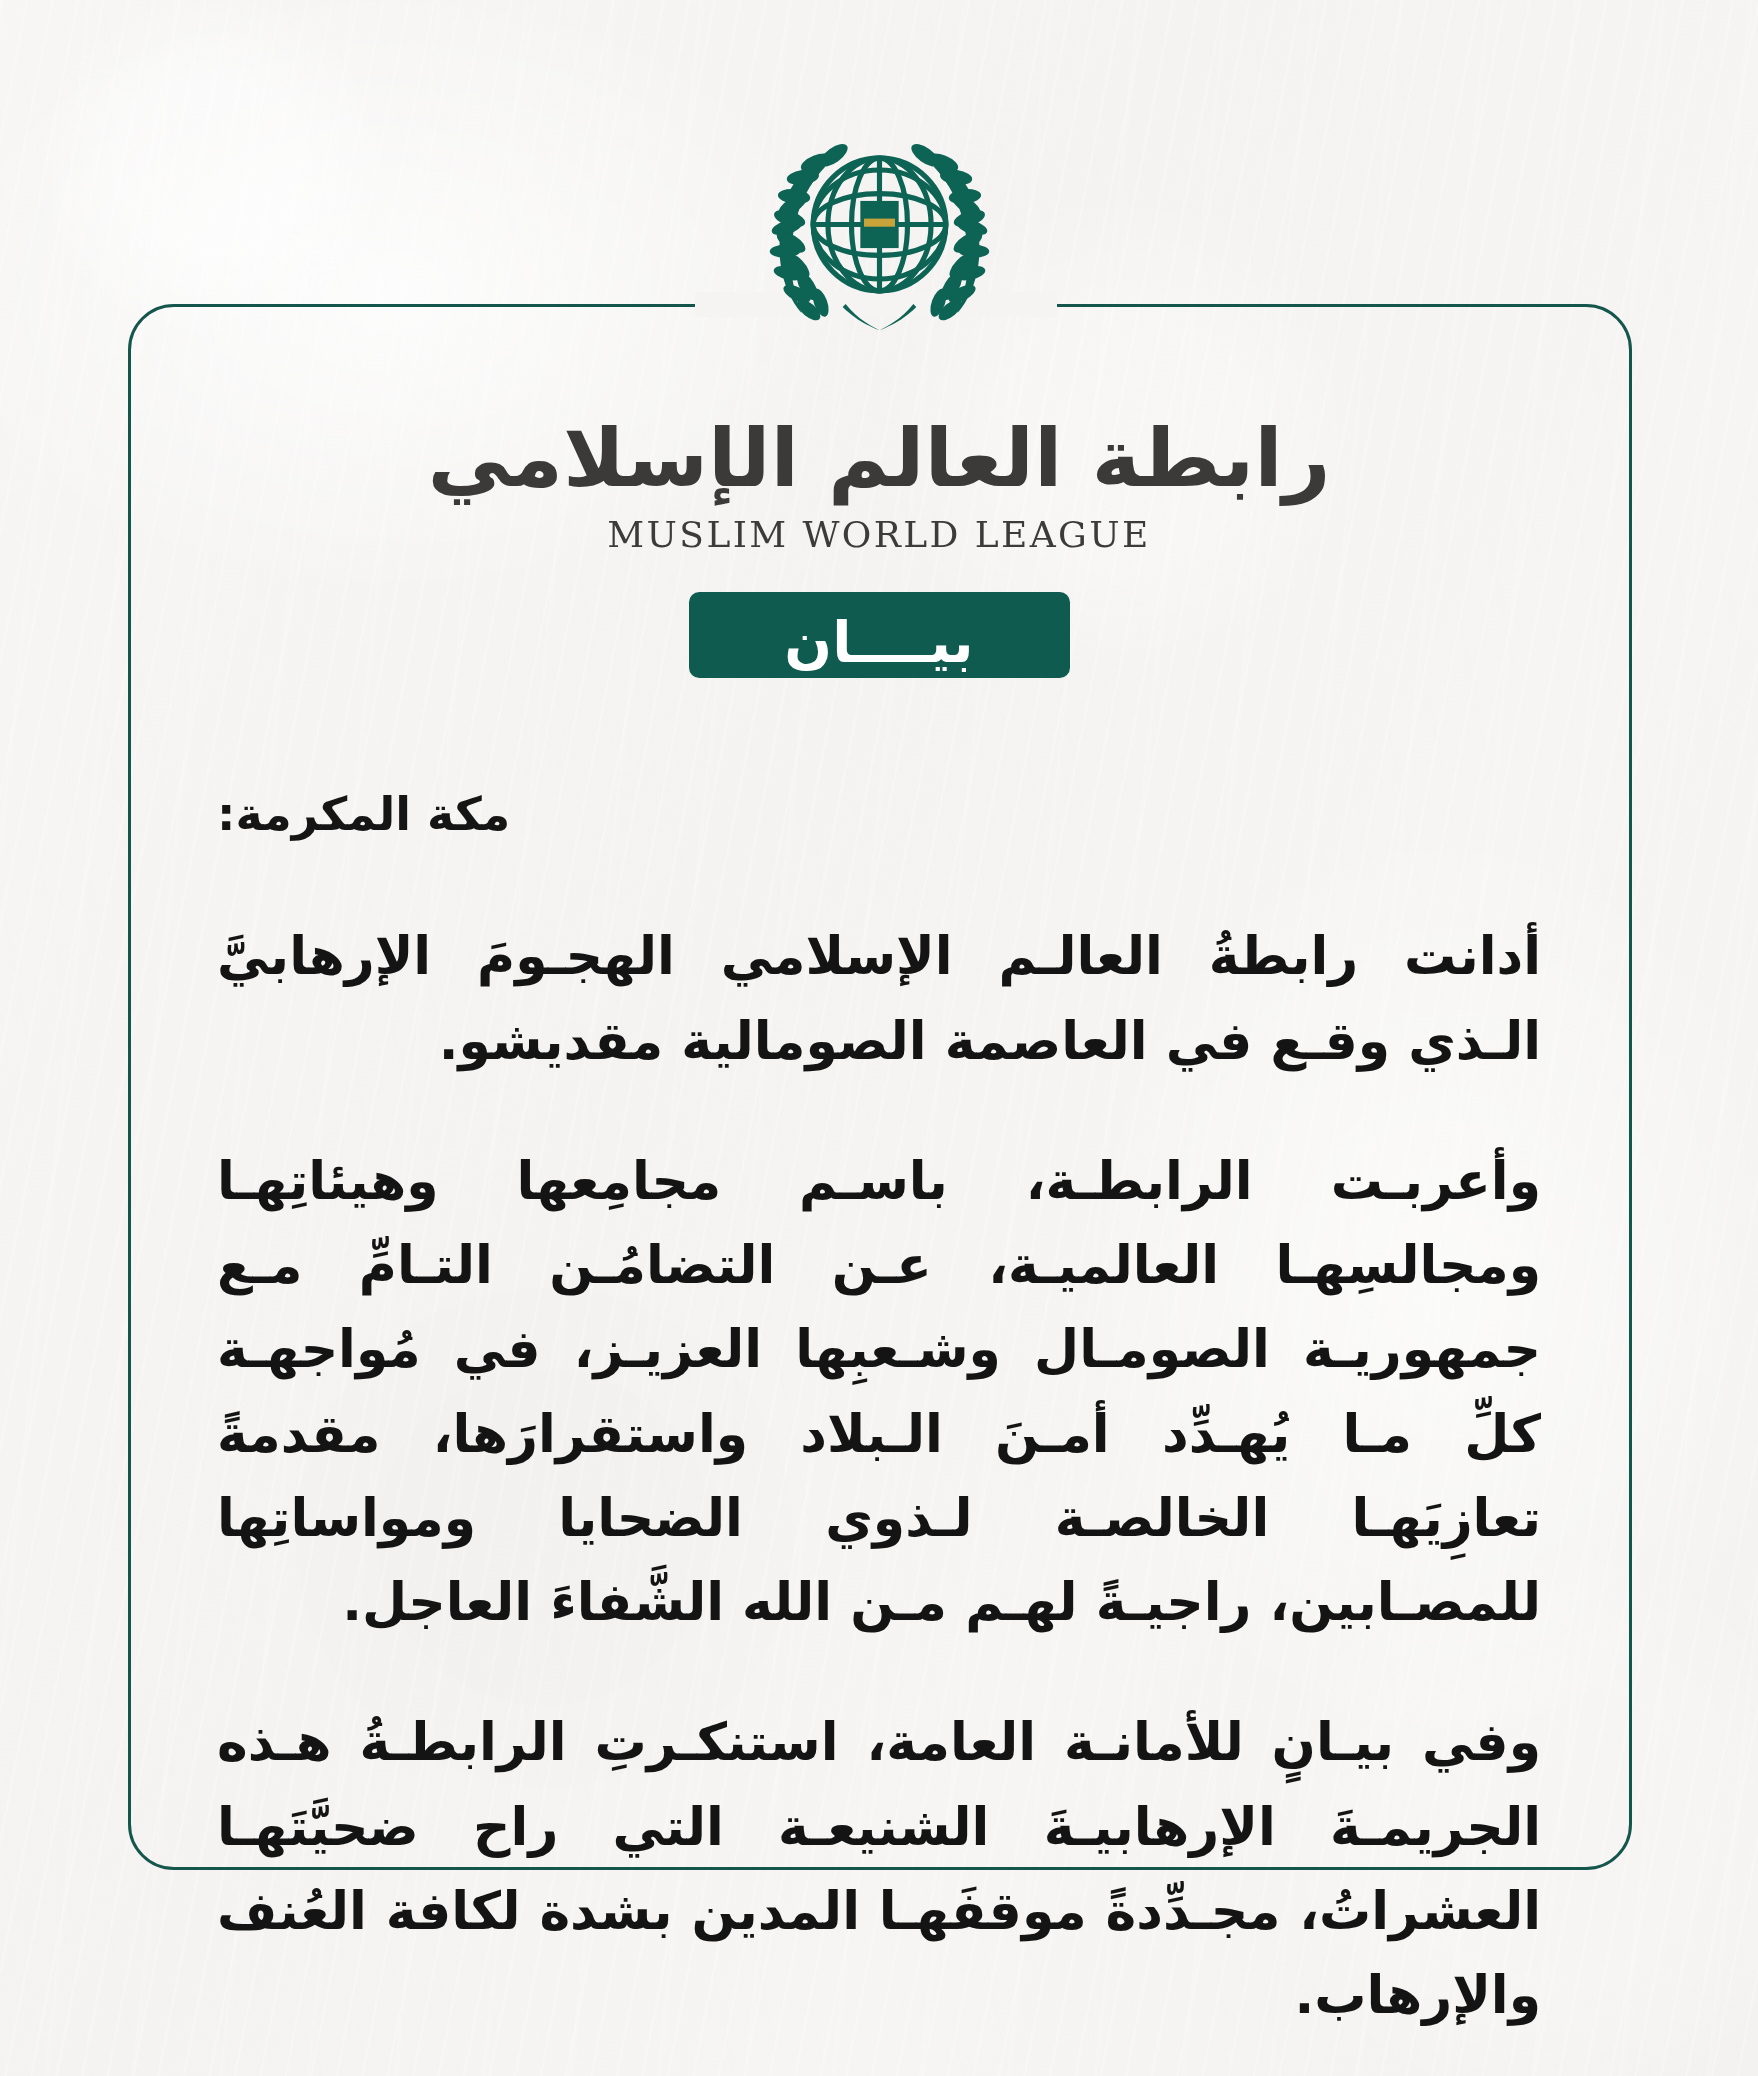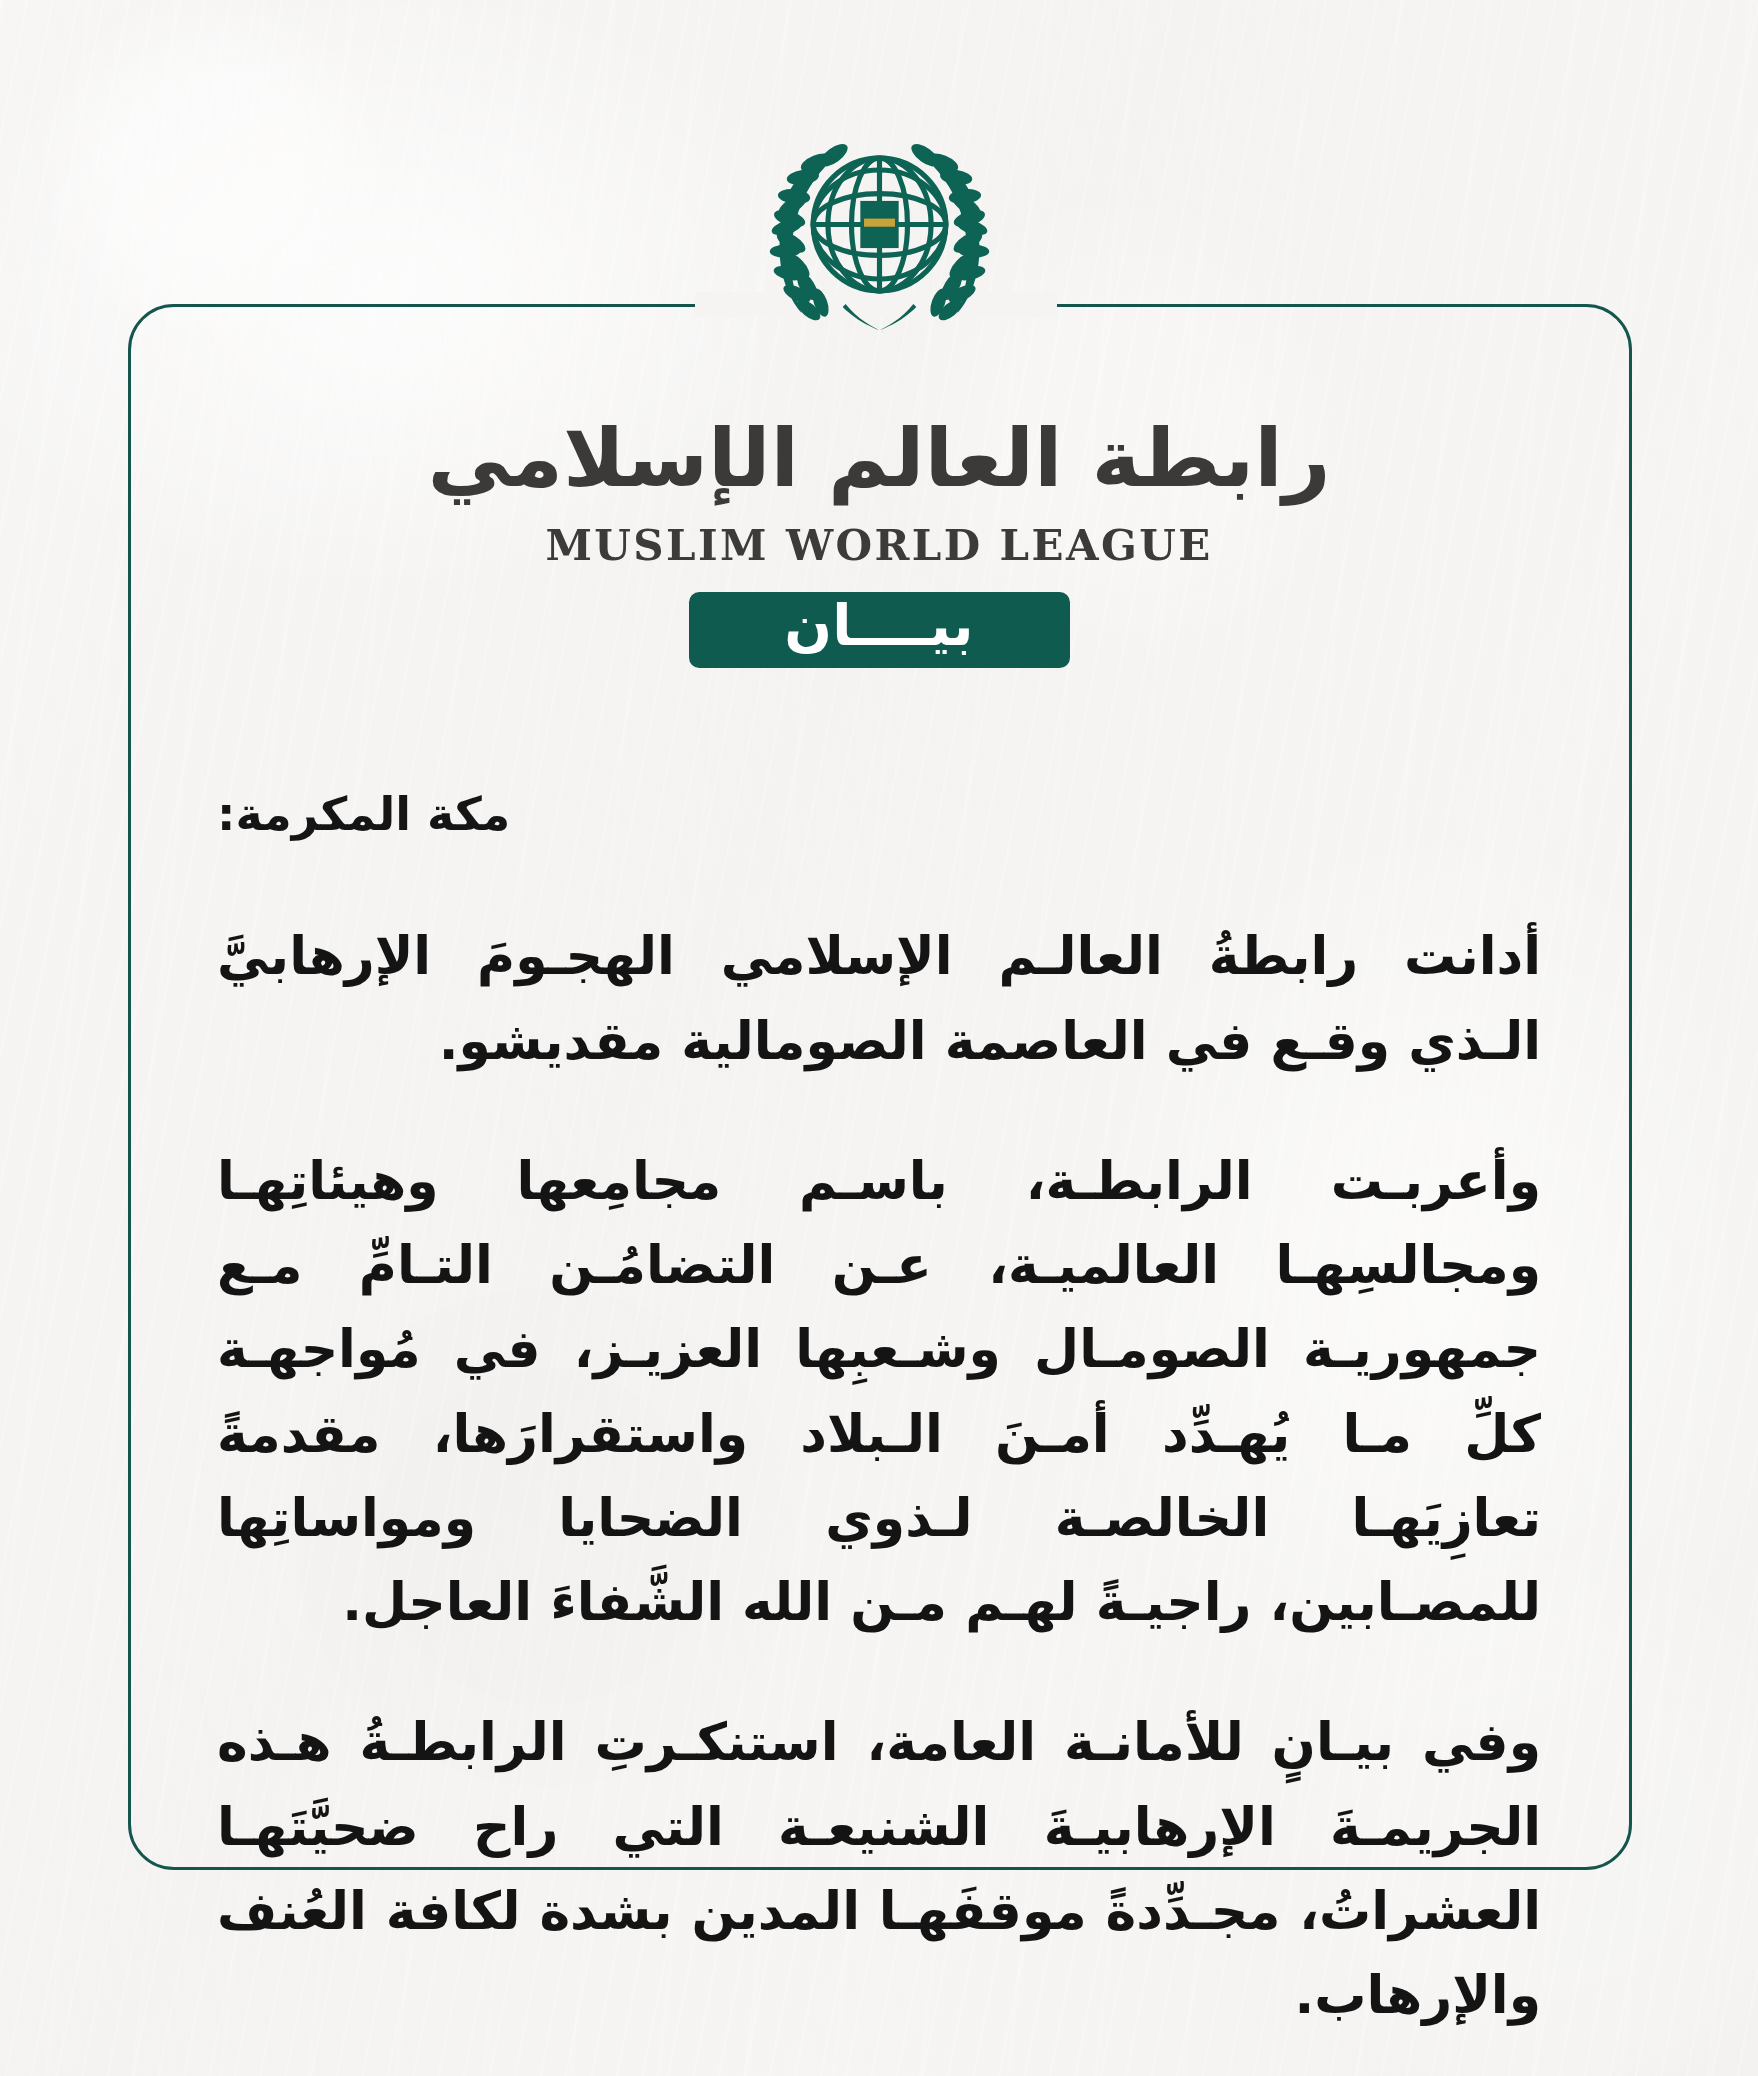--- a/index.html
+++ b/index.html
@@ -92,44 +92,44 @@
     font-family: "DejaVu Sans", "Liberation Sans", sans-serif;
     font-size: 80px;
     line-height: 1.05;
     font-weight: 700;
     color: #3b3a38;
     letter-spacing: -1.5px;
     transform: scaleX(1.04);
   }
   .wordmark-en {
     display:block;
-    margin-top: 20px;
+    margin-top: 13px;
     font-family: "DejaVu Serif", "Liberation Serif", serif;
-    font-size: 42px;
-    font-weight: 700;
+    font-size: 36px;
+    font-weight: 400;
     letter-spacing: 2.4px;
     color: #3c3b39;
     direction: ltr;
   }
 
   
   .badge-wrap {
     position: absolute;
     left: 0; right: 0;
     top: 592px;
     display: flex;
     justify-content: center;
   }
   .badge {
     width: 381px;
-    height: 76px;
+    height: 86px;
     background: #0f5b4f;
     border-radius: 10.3px;
     display: flex;
-    align-items: center;
+    align-items: flex-end;
     justify-content: center;
   }
   .badge-text {
     color: #ffffff;
     font-size: 56px;
     font-weight: 700;
     letter-spacing: 3px;
     line-height: 1;
     padding-bottom: 7.4px;
     font-family: "DejaVu Sans", "Liberation Sans", sans-serif;

